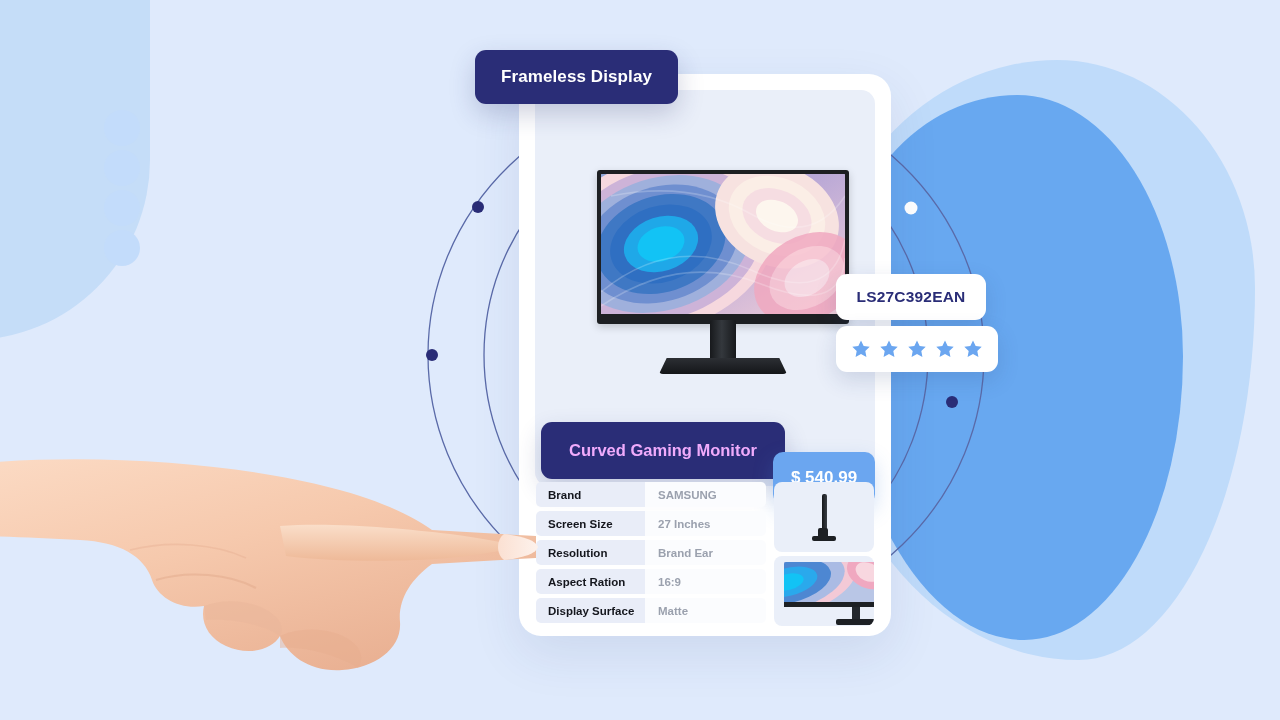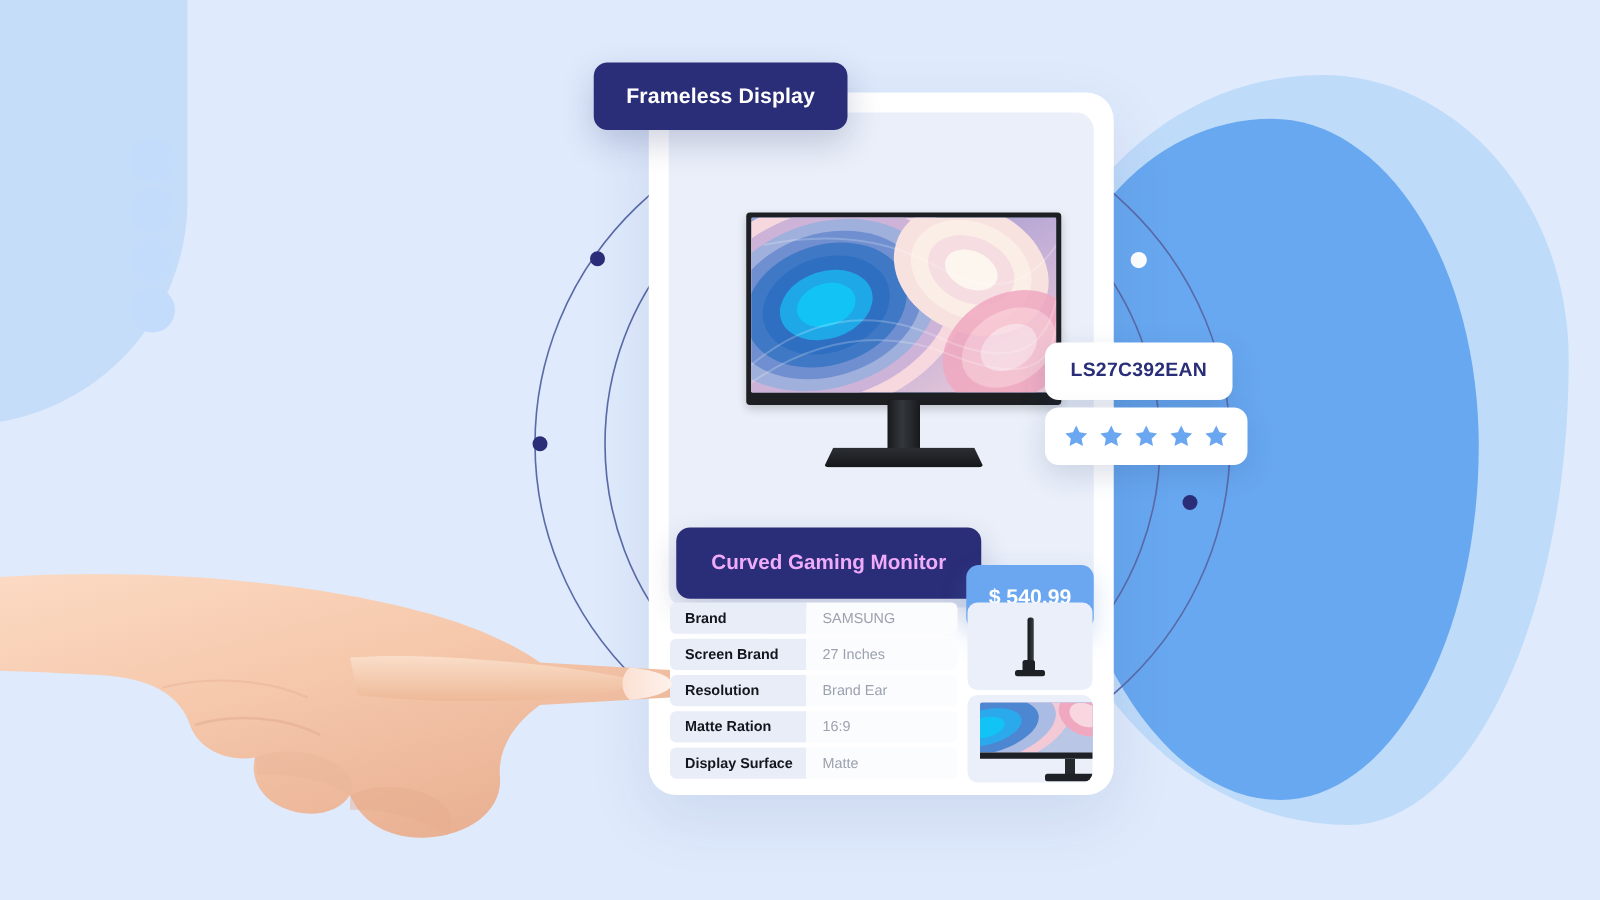--- a/index.html
+++ b/index.html
@@ -135,20 +135,21 @@
     font-size:11.5px; font-weight:bold;
     display:flex; align-items:center; padding-left:12px;
     border-radius:5px 0 0 5px;
     text-align:right;
   }
   .spec-value{
     flex:1; background:#fbfcfe; color:#9ba1ae;
     font-size:11.5px;
     display:flex; align-items:center; padding-left:13px;
     border-radius:0 5px 5px 0;
+    font-weight:bold;
   }
 
   
   .thumbs{ position:absolute; left:774px; top:482px; width:100px; }
   .thumb{
     width:100px; height:70px; background:#eaeff9;
     border-radius:8px; margin-bottom:4px;
     position:relative; overflow:hidden;
   }
   
@@ -265,29 +266,29 @@
   <div class="price-badge">
     <span>$ 540.99</span>
   </div>
 
   <div class="spec-table">
     <div class="spec-row">
       <div class="spec-label">Brand</div>
       <div class="spec-value">SAMSUNG</div>
     </div>
     <div class="spec-row">
-      <div class="spec-label">Screen Brand</div>
+      <div class="spec-label">Screen Size</div>
       <div class="spec-value">27 Inches</div>
     </div>
     <div class="spec-row">
       <div class="spec-label">Resolution</div>
       <div class="spec-value">Brand Ear</div>
     </div>
     <div class="spec-row">
-      <div class="spec-label">Matte Ration</div>
+      <div class="spec-label">Aspect Ration</div>
       <div class="spec-value">16:9</div>
     </div>
     <div class="spec-row">
       <div class="spec-label">Display Surface</div>
       <div class="spec-value">Matte</div>
     </div>
   </div>
 
   <div class="thumbs">
     <div class="thumb">

